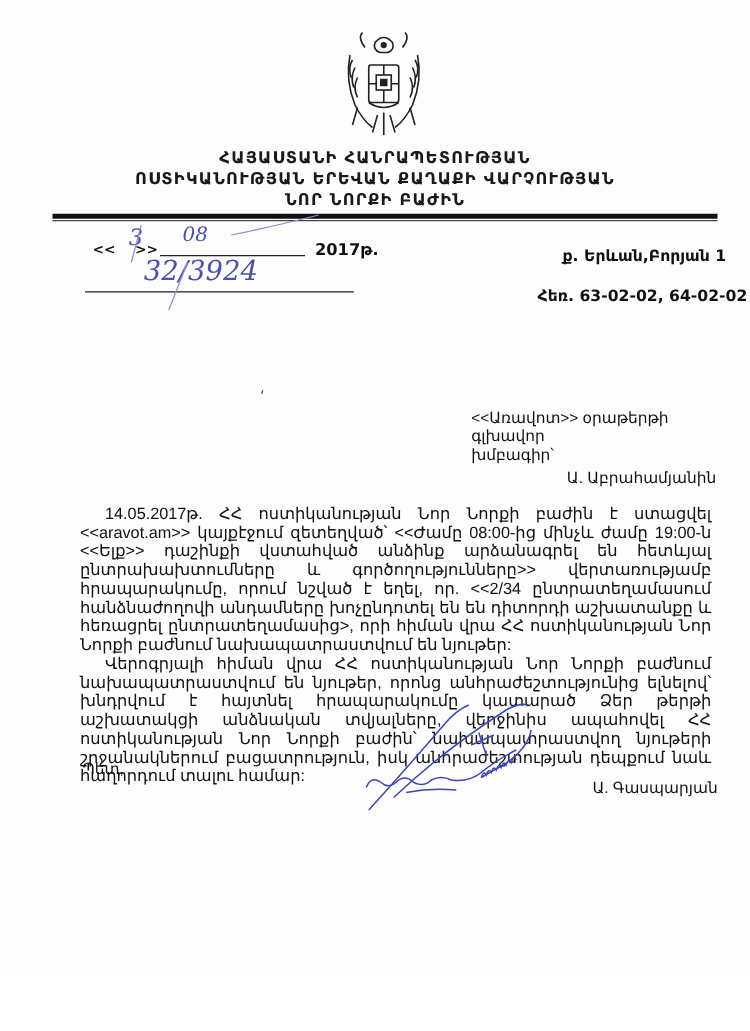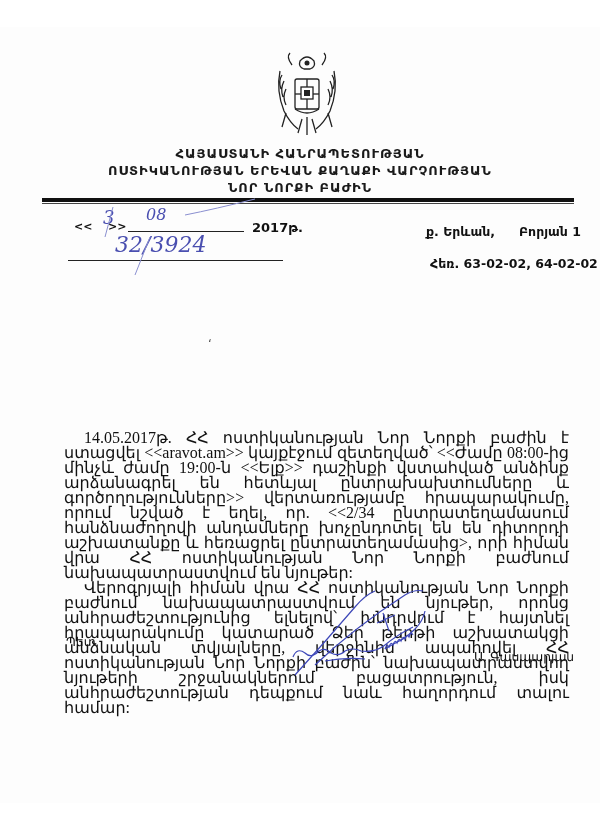--- a/index.html
+++ b/index.html
@@ -1,26 +1,26 @@
 <!DOCTYPE html>
 <html><head>
 <meta charset="utf-8">
 <style>
   html, body { margin: 0; padding: 0; background: #ffffff; }
   body { width: 600px; height: 825px; position: relative; overflow: hidden; font-family: "DejaVu Sans", "Liberation Sans", sans-serif; color: #111; }
-  .page { position: absolute; left: 0; top: 0; width: 600px; height: 776px; background: #fdfdfd; margin-top: 27px; }
+  .page { position: absolute; left: 0; top: 0; width: 600px; height: 776px; background: #fdfdfd; }
   .emblem { position: absolute; left: 272px; top: 24px; width: 70px; height: 90px; }
   .hdr { position: absolute; left: 0; width: 600px; text-align: center; font-weight: bold; font-size: 13px; letter-spacing: 1px; color: #1a1a1a; }
   .rule { position: absolute; left: 42px; width: 532px; height: 4px; background: #111; top: 171px; }
   .rule-thin { position: absolute; left: 42px; width: 532px; height: 1px; background: #444; top: 176px; }
   .abs { position: absolute; white-space: nowrap; }
   .bold { font-weight: bold; }
   .hand { font-family: "DejaVu Serif", serif; font-style: italic; color: #4a4fb0; font-size: 20px; }
   .line { position: absolute; height: 1px; background: #222; }
-  .body-text { position: absolute; left: 64px; width: 505px; font-family: Liberation Serif, serif; font-size: 16px; line-height: 15px; text-align: justify; }
+  .body-text { position: absolute; left: 64px; width: 505px; font-family: Liberation Sans, sans-serif; font-size: 13px; line-height: 15px; text-align: justify; }
   .body-text p { margin: 0; text-indent: 20px; }
   .addressee { position: absolute; left: 377px; top: 327px; width: 200px; font-family: "Liberation Sans", sans-serif; font-size: 12.3px; line-height: 15px; }
   .sig-left { position: absolute; left: 66px; top: 607px; font-family: "Liberation Sans", sans-serif; font-size: 12.3px; line-height: 17px; }
   .sig-right { position: absolute; left: 474px; top: 623px; font-family: "Liberation Sans", sans-serif; font-size: 12.3px; }
   .signature { position: absolute; left: 285px; top: 560px; width: 150px; height: 90px; }
 </style>
 </head>
 <body>
 
 <div class="page">
@@ -63,26 +63,31 @@
 
   <span class="abs hand" style="left:115px; top:205px; font-size:22px;">32/3924</span>
   <div class="line" style="left:68px; top:233px; width:215px;"></div>
 
   <svg class="abs" style="left:95px; top:170px;" width="160" height="80">
     <path d="M160 2 Q120 12 90 18" stroke="#8a8fd0" stroke-width="1" fill="none"></path>
     <path d="M18 10 L10 40" stroke="#8a8fd0" stroke-width="1" fill="none"></path>
     <path d="M55 40 L40 78" stroke="#8a8fd0" stroke-width="1" fill="none"></path>
   </svg>
 
-  <span class="abs bold" style="left:426px; top:197px; font-size:12.5px;text-align:right;">ք. Երևան,</span>
+  <span class="abs bold" style="left:450px; top:197px; font-size:12.5px;text-align:right;">ք. Երևան,</span>
   <span class="abs bold" style="left:519px; top:197px; font-size:12.5px;">Բորյան 1</span>
   <span class="abs bold" style="left:430px; top:229px; font-size:12.5px;">Հեռ. 63-02-02, 64-02-02</span>
 
   <span class="abs" style="left:208px; top:310px; font-size:12px; color:#555;">‘</span>
 
+  <div class="addressee">
+    <div>&lt;&lt;Առավոտ&gt;&gt; օրաթերթի գլխավոր</div>
+    <div>խմբագիր՝</div>
+    <div style="text-align:right; padding-right:4px; margin-top:3px;">Ա. Աբրահամյանին</div>
+  </div>
 
   <div class="body-text" style="top:403px;">
     <p>14.05.2017թ. ՀՀ ոստիկանության Նոր Նորքի բաժին է ստացվել &lt;&lt;aravot.am&gt;&gt; կայքէջում զետեղված՝ &lt;&lt;Ժամը 08:00-ից մինչև ժամը 19:00-ն &lt;&lt;Ելք&gt;&gt; դաշինքի վստահված անձինք արձանագրել են հետևյալ ընտրախախտումները և գործողությունները&gt;&gt; վերտառությամբ հրապարակումը, որում նշված է եղել, որ. &lt;&lt;2/34 ընտրատեղամասում հանձնաժողովի անդամները խոչընդոտել են են դիտորդի աշխատանքը և հեռացրել ընտրատեղամասից&gt;, որի հիման վրա ՀՀ ոստիկանության Նոր Նորքի բաժնում նախապատրաստվում են նյութեր:</p>
     <p>Վերոգրյալի հիման վրա ՀՀ ոստիկանության Նոր Նորքի բաժնում նախապատրաստվում են նյութեր, որոնց անհրաժեշտությունից ելնելով՝ խնդրվում է հայտնել հրապարակումը կատարած Ձեր թերթի աշխատակցի անձնական տվյալները, վերջինիս ապահովել ՀՀ ոստիկանության Նոր Նորքի բաժին՝ նախապատրաստվող նյութերի շրջանակներում բացատրություն, իսկ անհրաժեշտության դեպքում նաև հաղորդում տալու համար:</p>
   </div>
 
   <div class="sig-left">
     <div>Պետ,</div>
   </div>
 

